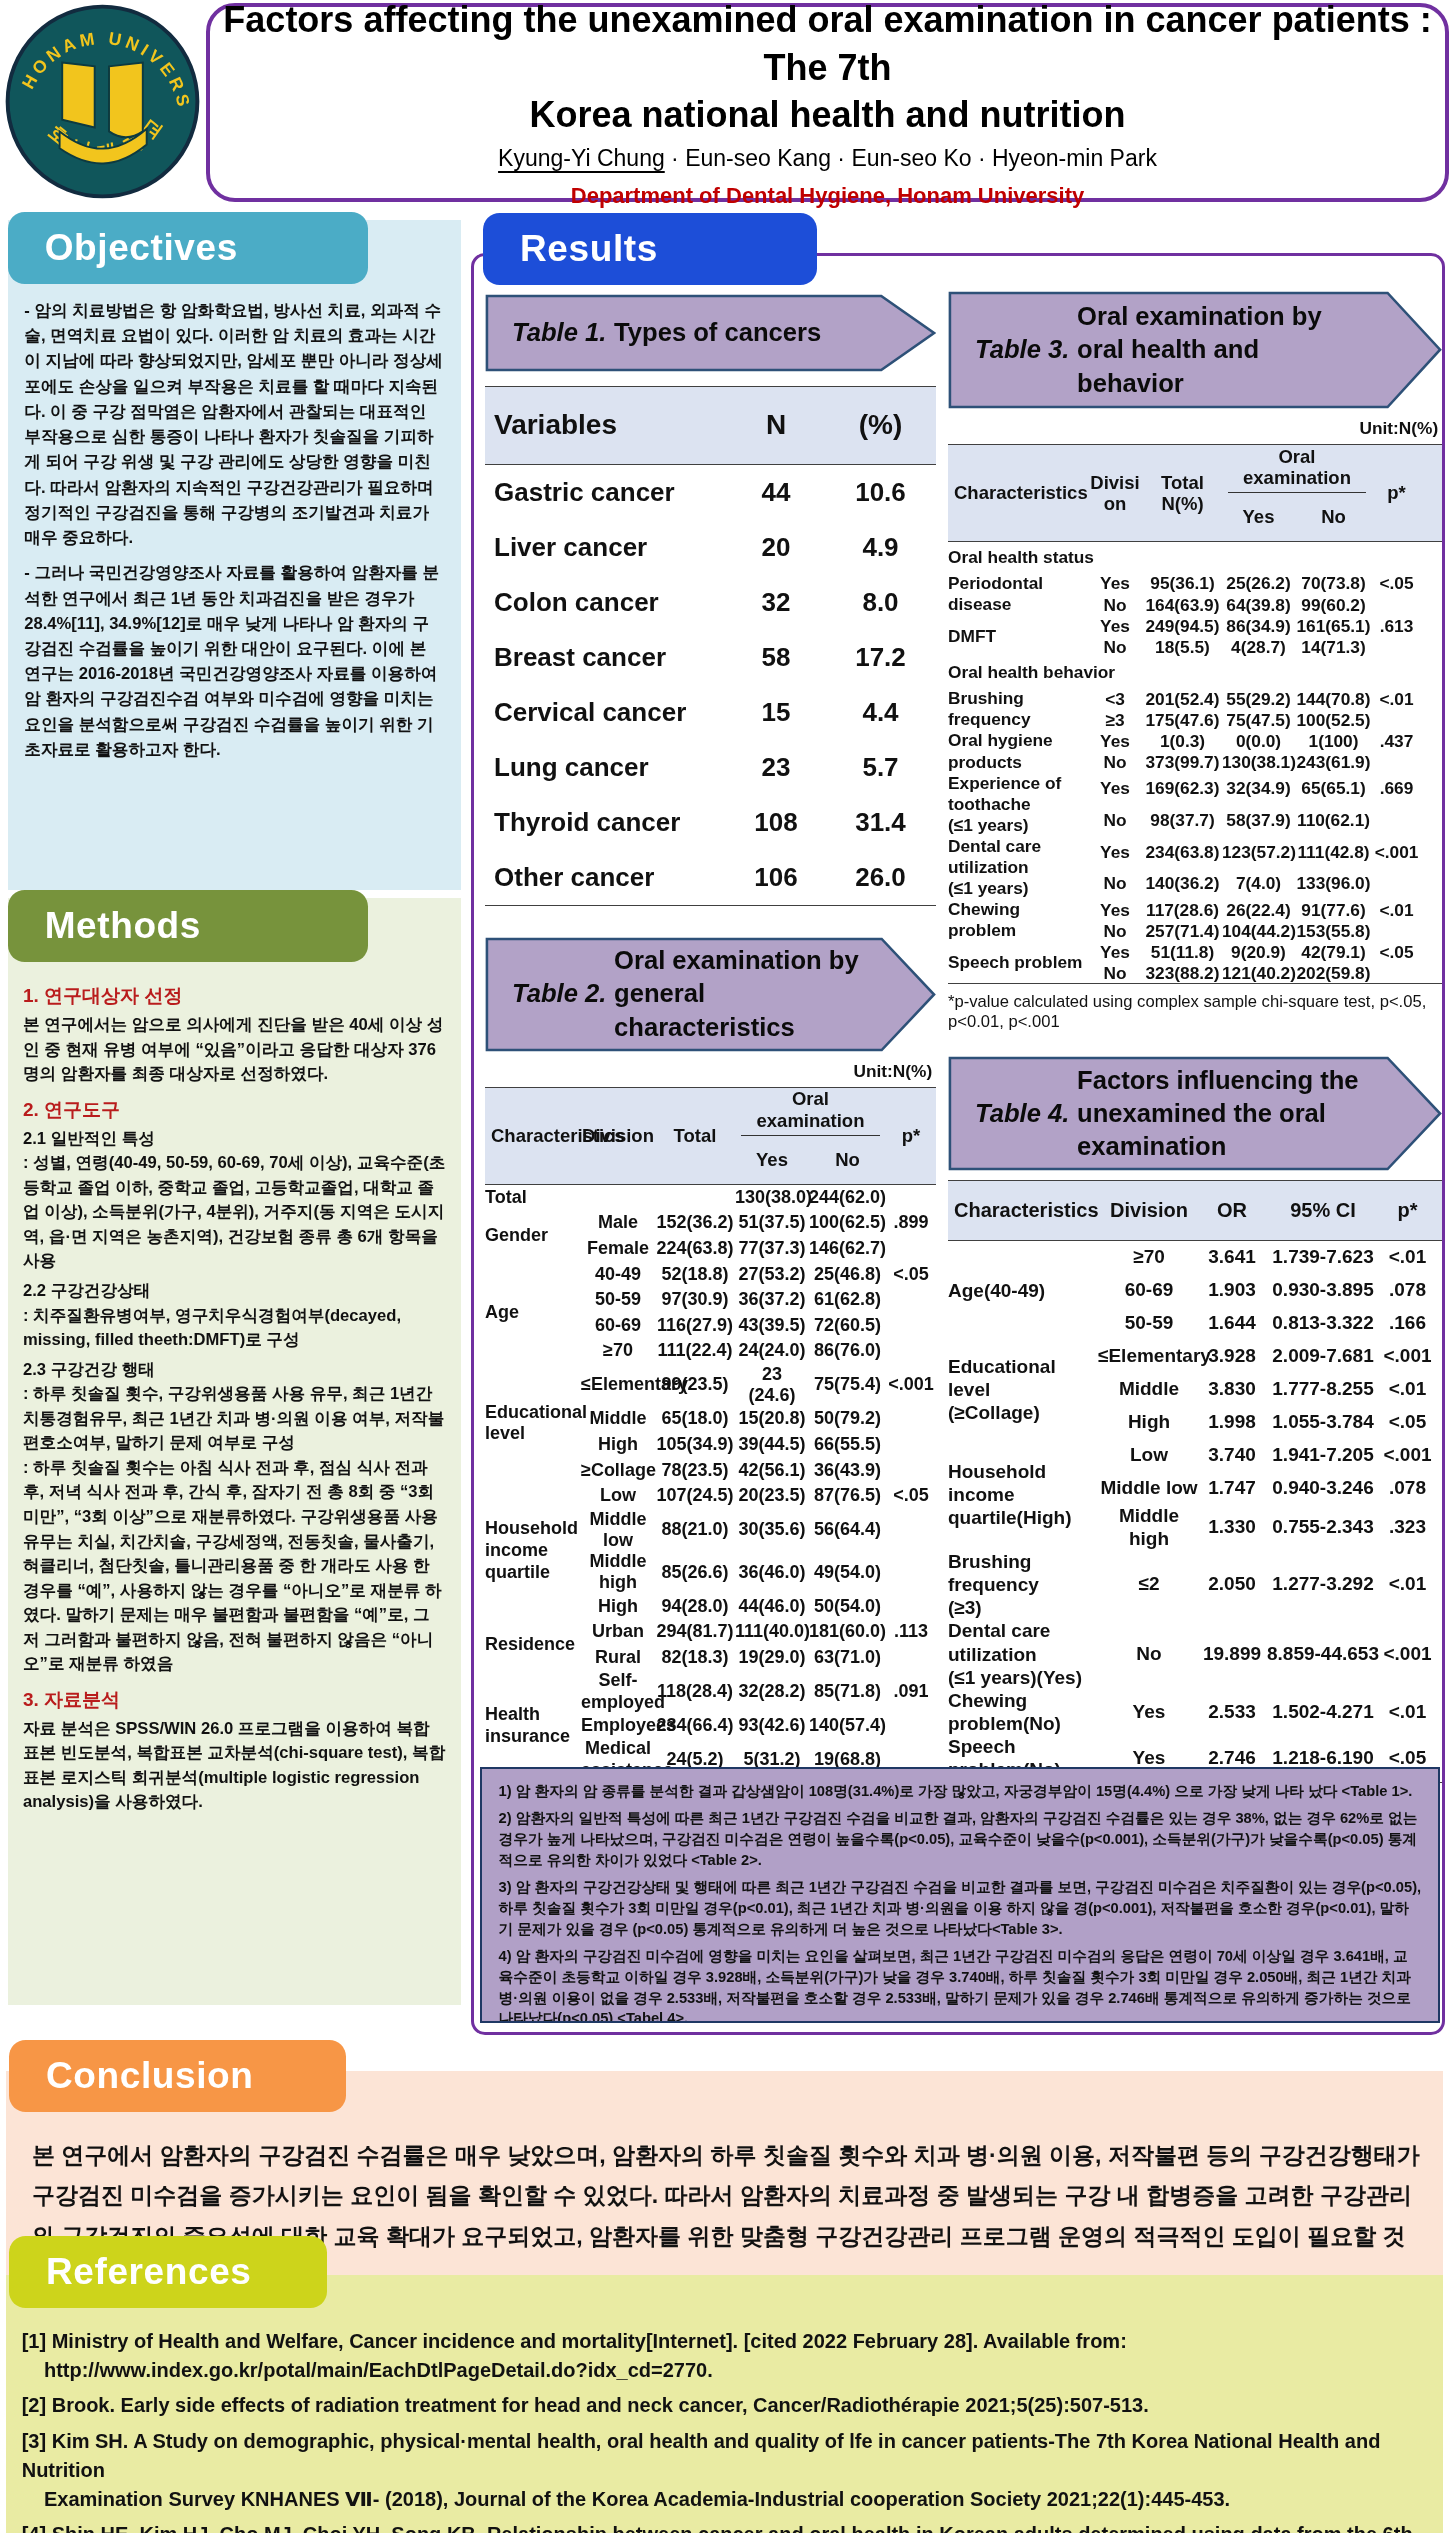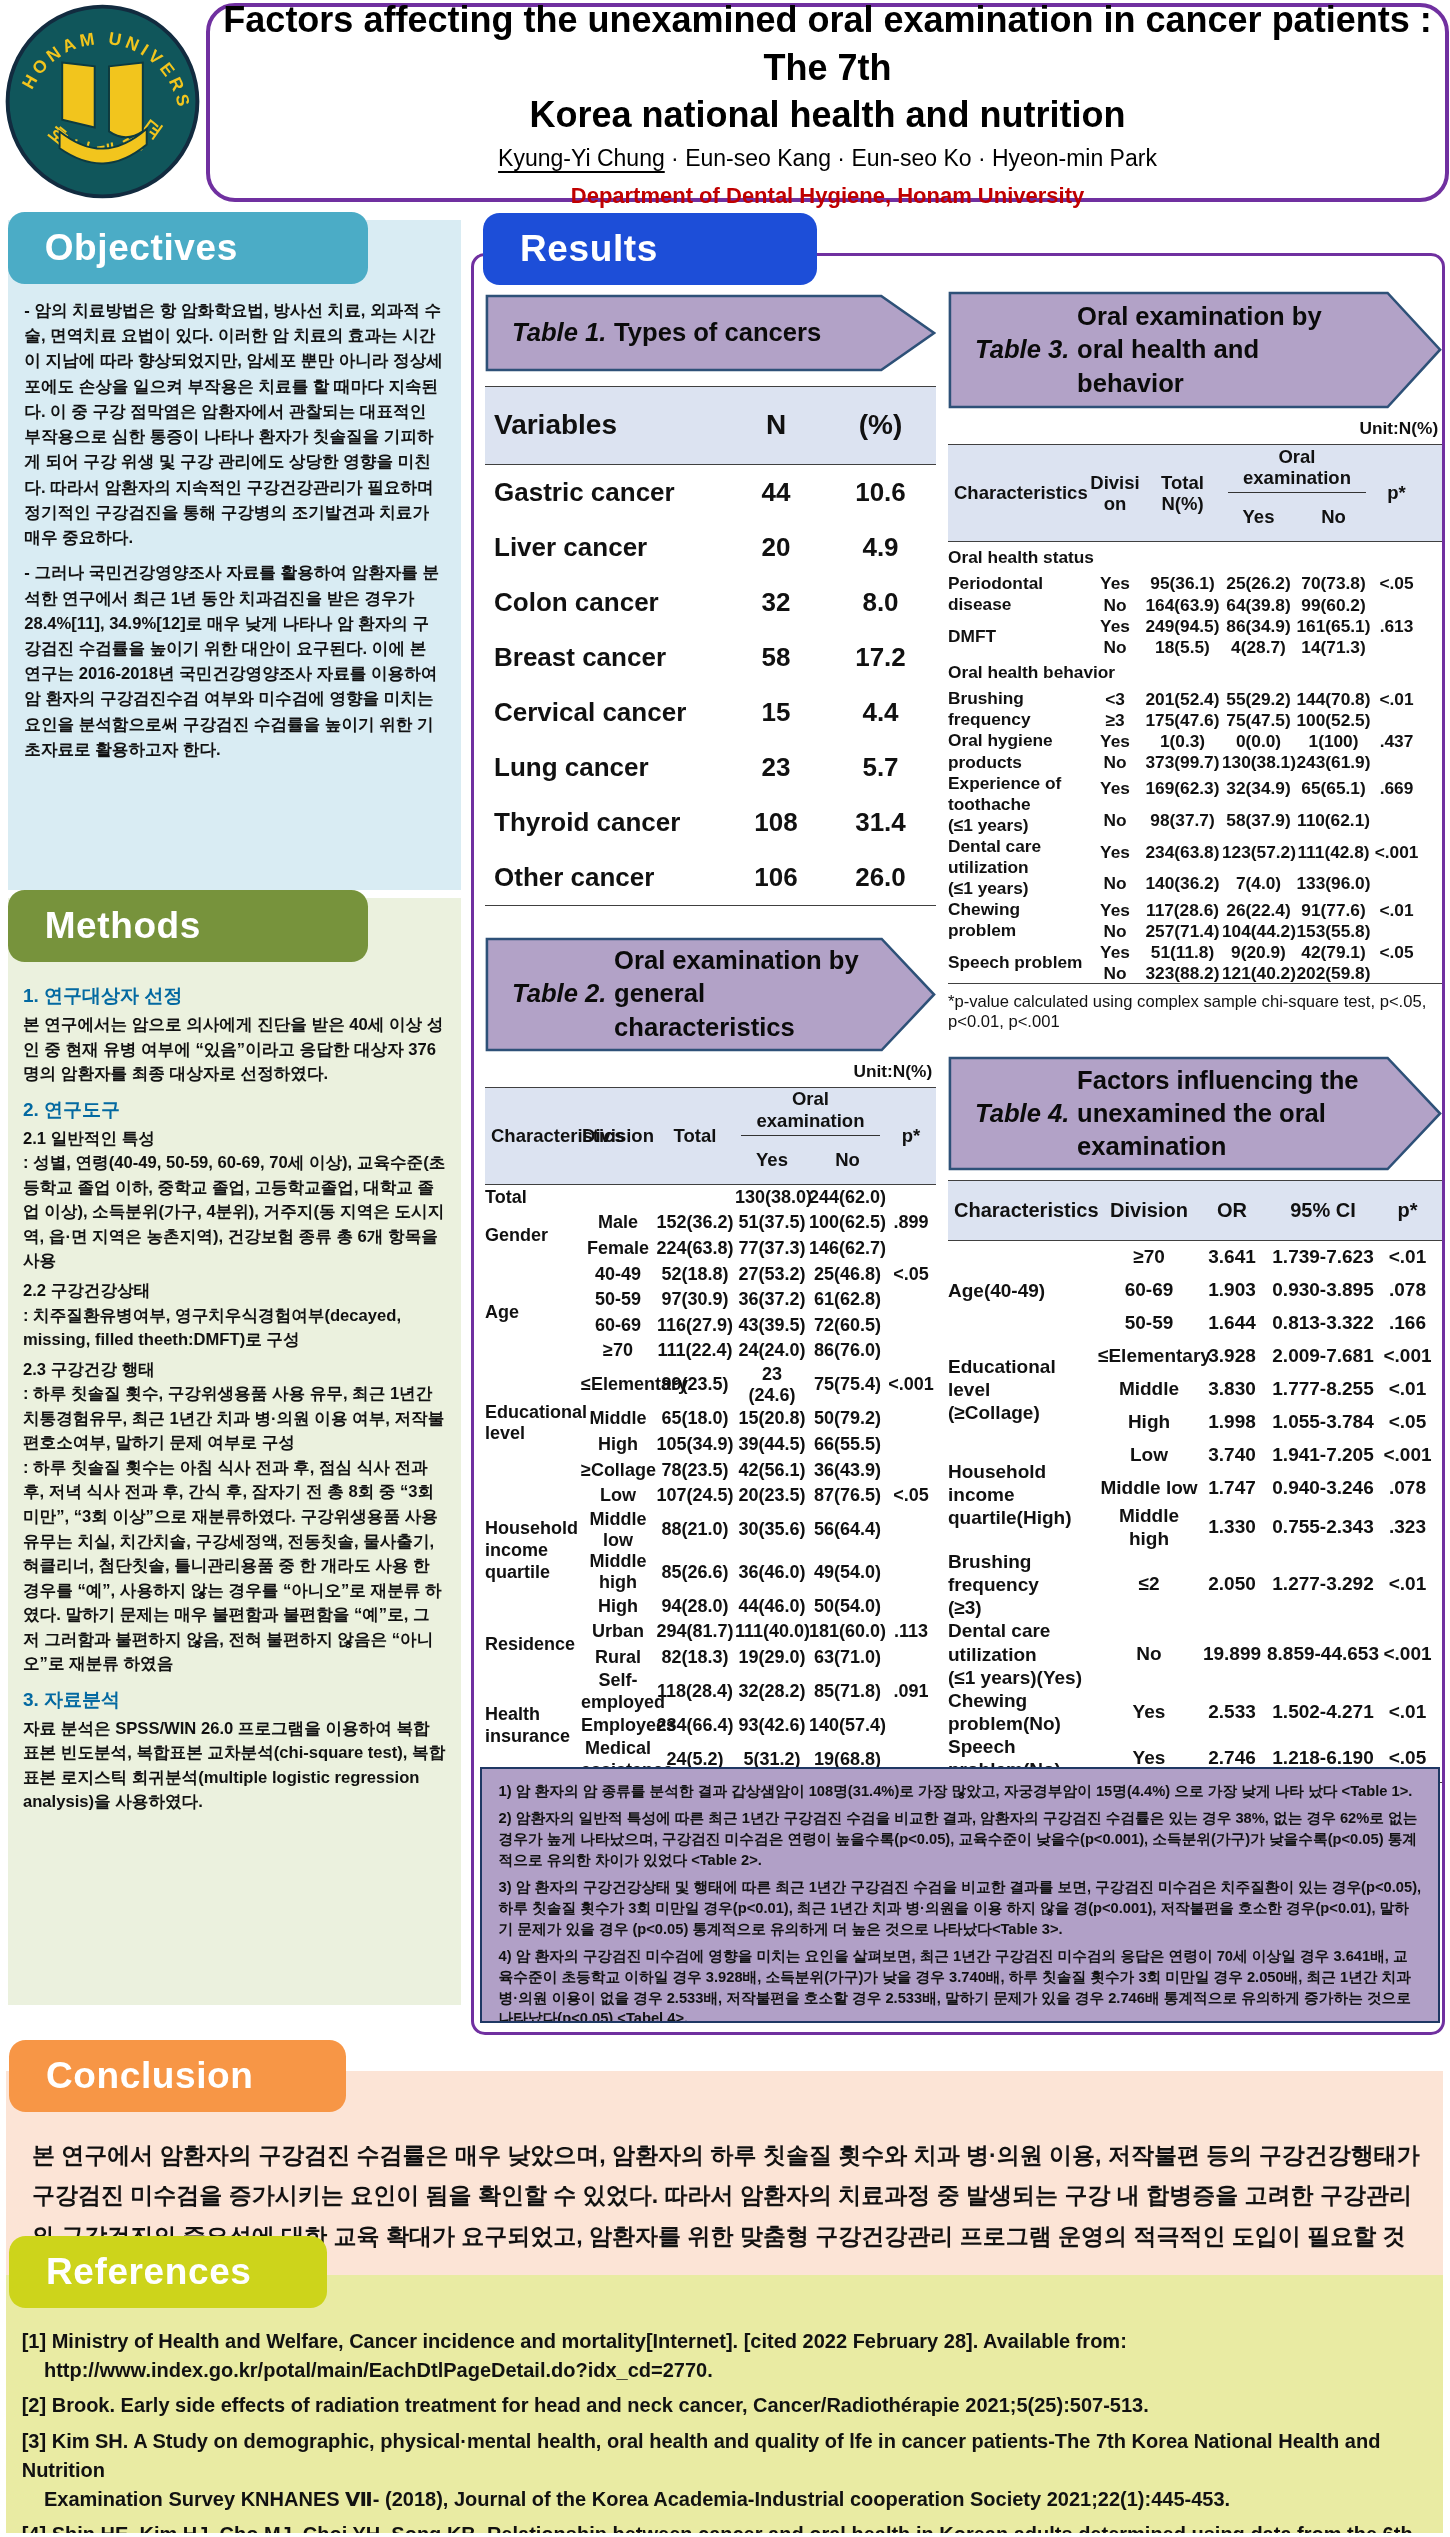--- a/index.html
+++ b/index.html
@@ -24,21 +24,21 @@
   .authors .first{text-decoration:underline;text-underline-offset:4.5px;}
   .dept{font-size:22px;font-weight:700;color:#C00000;margin-top:10.2px;}
   .logo{position:absolute;left:5.1px;top:3.8px;z-index:2;}
 
   
   .obj-panel{position:absolute;left:7.7px;top:220px;width:453px;height:670px;background:#D9ECF3;z-index:1;
              box-sizing:border-box;padding:78px 16.6px 0 16.6px;overflow:hidden;}
   .para{font-size:16.6px;line-height:1.52;margin-bottom:10.2px;font-weight:600;white-space:pre-line;}
   .meth-panel{position:absolute;left:7.7px;top:898px;width:453px;height:1107px;background:#EBF1DE;z-index:1;
               box-sizing:border-box;padding:75px 15.3px 0 15.3px;overflow:hidden;}
-  .mhead{color:#0369a1;font-weight:700;font-size:19px;margin:10.2px 0 3.8px 0;}
+  .mhead{color:#b91c1c;font-weight:700;font-size:19px;margin:10.2px 0 3.8px 0;}
   .mbody{font-size:16.6px;line-height:1.48;font-weight:600;white-space:pre-line;margin-bottom:5.1px;}
 
   
   .frame{position:absolute;left:471px;top:253px;width:974px;height:1782px;border:3.2px solid #7030A0;
          border-radius:14px;box-sizing:border-box;z-index:1;}
   .colL{position:absolute;left:485px;top:291px;width:451px;z-index:3;}
   .colR{position:absolute;left:948px;top:291px;width:494px;z-index:3;}
 
   
   .banner{position:relative;margin-bottom:9px;}

